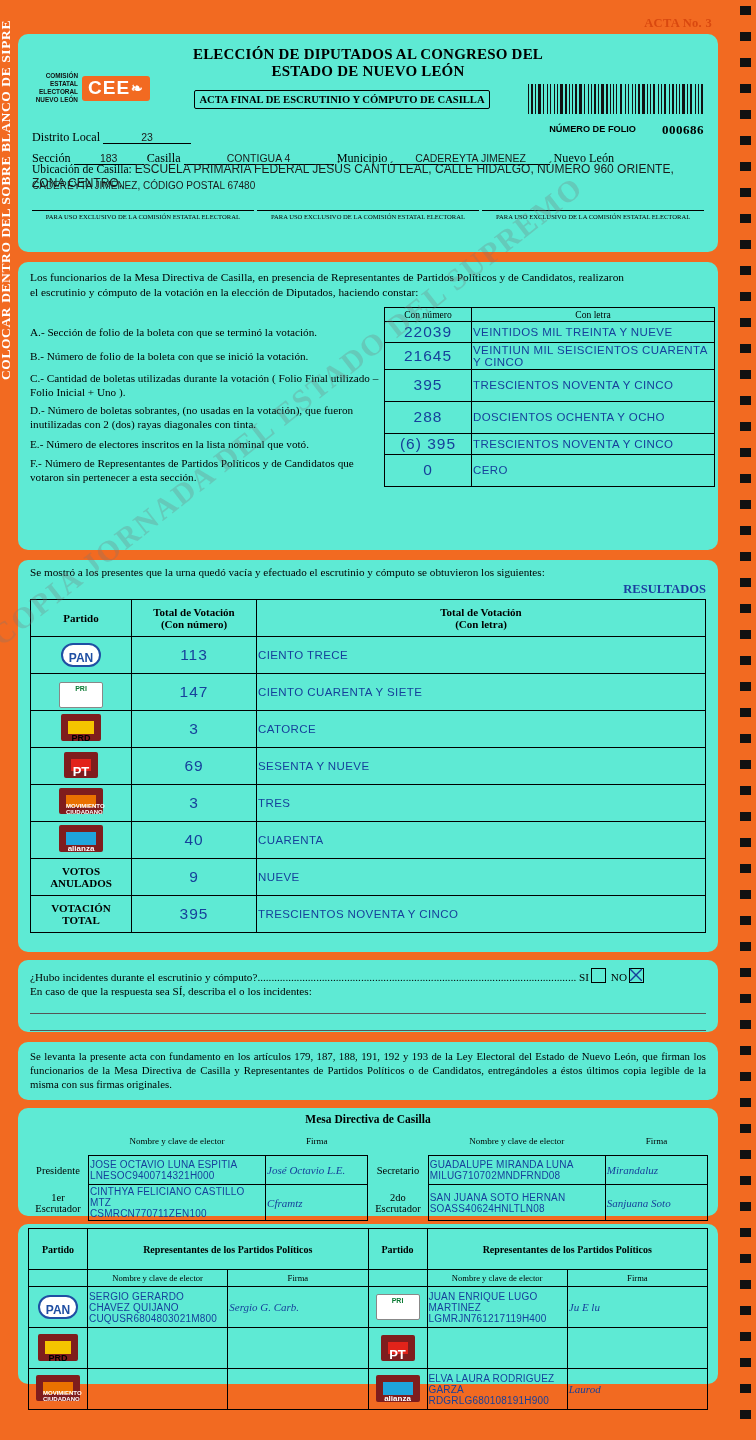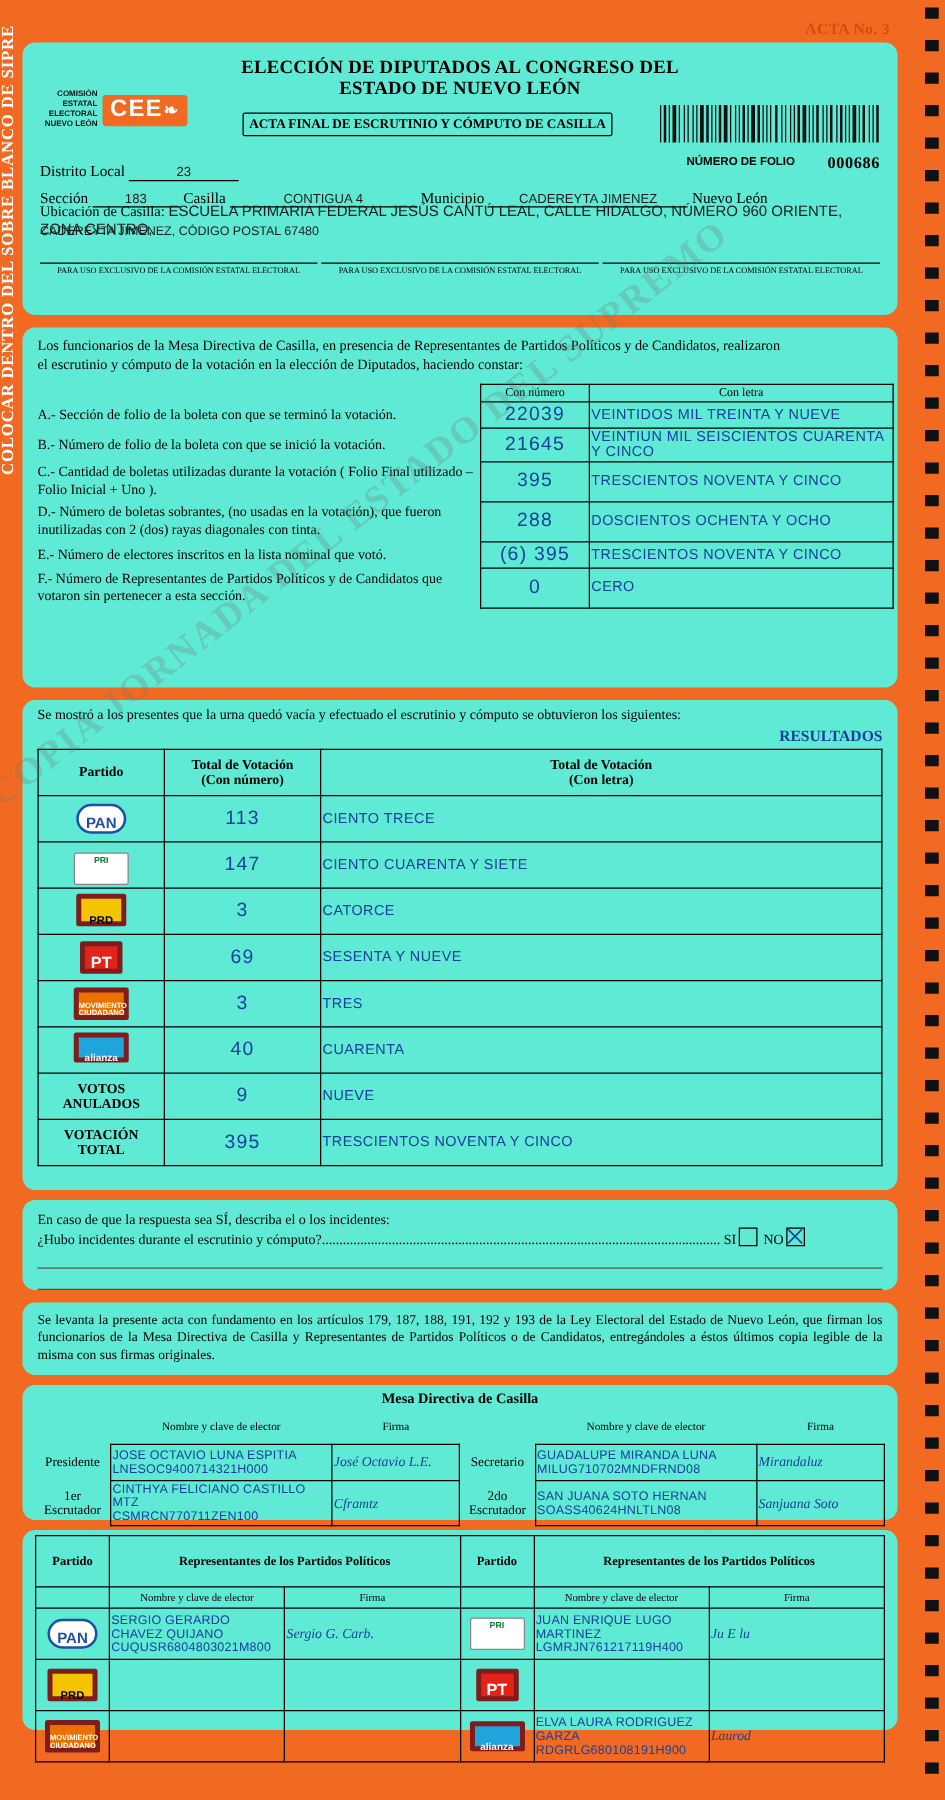--- a/index.html
+++ b/index.html
@@ -108,21 +108,21 @@
   .res-title{text-align:right;font-weight:bold;color:#1b3fa0;font-size:12.5px;margin:4px 0 2px;}
   table.res{width:676px;border-collapse:collapse;table-layout:fixed;}
   table.res td,table.res th{border:1px solid #000;}
   .res-h{font-weight:bold;font-size:11px;text-align:center;padding:3px 0;}
   .party-cell{width:100px;height:34px;text-align:center;}
   .num-cell{width:124px;text-align:center;}
   .let-cell{}
   .lbl-bold{font-weight:bold;font-size:11px;text-align:center;line-height:1.1;}
 
   
-  .logo{display:inline-block;border:4px solid #7f1d1d;border-radius:2px;
+  .logo{display:inline-block;border:7px solid #7f1d1d;border-radius:2px;
         font-family:"Liberation Sans",sans-serif;font-weight:bold;line-height:1;}
   .l-pan{width:40px;height:24px;background:#fff;border-radius:12px;border:2px solid #1f4fa3;
          color:#1f4fa3;font-size:12px;padding-top:7px;box-sizing:border-box;}
   .l-pri{width:44px;height:26px;background:#fff;border:1px solid #888;font-size:7px;color:#0a7a33;
          box-sizing:border-box;padding-top:2px;}
   .l-prd{width:40px;height:26px;background:#f5c400;color:#000;font-size:9px;box-sizing:border-box;padding-top:13px;}
   .l-pt{width:34px;height:26px;background:#e2231a;color:#fff;font-size:13px;box-sizing:border-box;padding-top:6px;}
   .l-mc{width:44px;height:26px;background:#ea7100;color:#fff;font-size:6px;box-sizing:border-box;padding-top:8px;}
   .l-alz{width:44px;height:24px;background:#1fa4dc;color:#fff;font-size:8px;box-sizing:border-box;padding-top:13px;}
 
@@ -453,31 +453,31 @@
           <span>TOTAL</span>
         </td>
         <td class="num-cell num-hand">395</td>
         <td class="let-cell let-hand">TRESCIENTOS NOVENTA Y CINCO</td>
       </tr>
     </tbody>
       </table>
   </div>
 
   <div class="panel p-inc">
-    <div class="inc-line" style="margin-top:2px">En caso de que la respuesta sea SÍ, describa el o los incidentes:</div>
     <div class="inc-line">
       <span>¿Hubo incidentes durante el escrutinio y cómputo?</span><span>..................................................................................................................</span>
       <span>SI</span><span class="box-sq"></span>
       <span>NO</span><span class="box-sq" style="position:relative">
         <svg width="13" height="13" style="position:absolute;left:-1px;top:-1px">
             <line x1="1" y1="1" x2="13" y2="13" stroke="#16409b" stroke-width="1.4"></line>
             <line x1="13" y1="1" x2="1" y2="13" stroke="#16409b" stroke-width="1.4"></line>
           </svg>
       </span>
     </div>
+    <div class="inc-line" style="margin-top:2px">En caso de que la respuesta sea SÍ, describa el o los incidentes:</div>
     <div class="inc-rule"></div>
     <div class="inc-rule"></div>
   </div>
 
   <div class="panel p-legal">
     <div class="legal">Se levanta la presente acta con fundamento en los artículos 179, 187, 188, 191, 192 y 193 de la Ley Electoral del Estado de Nuevo León, que firman los funcionarios de la Mesa Directiva de Casilla y Representantes de  Partidos Políticos o de Candidatos, entregándoles a éstos últimos copia legible de la misma con sus firmas originales.</div>
   </div>
 
   <div class="panel p-mesa">
     <div class="mesa-title">Mesa Directiva de Casilla</div>

